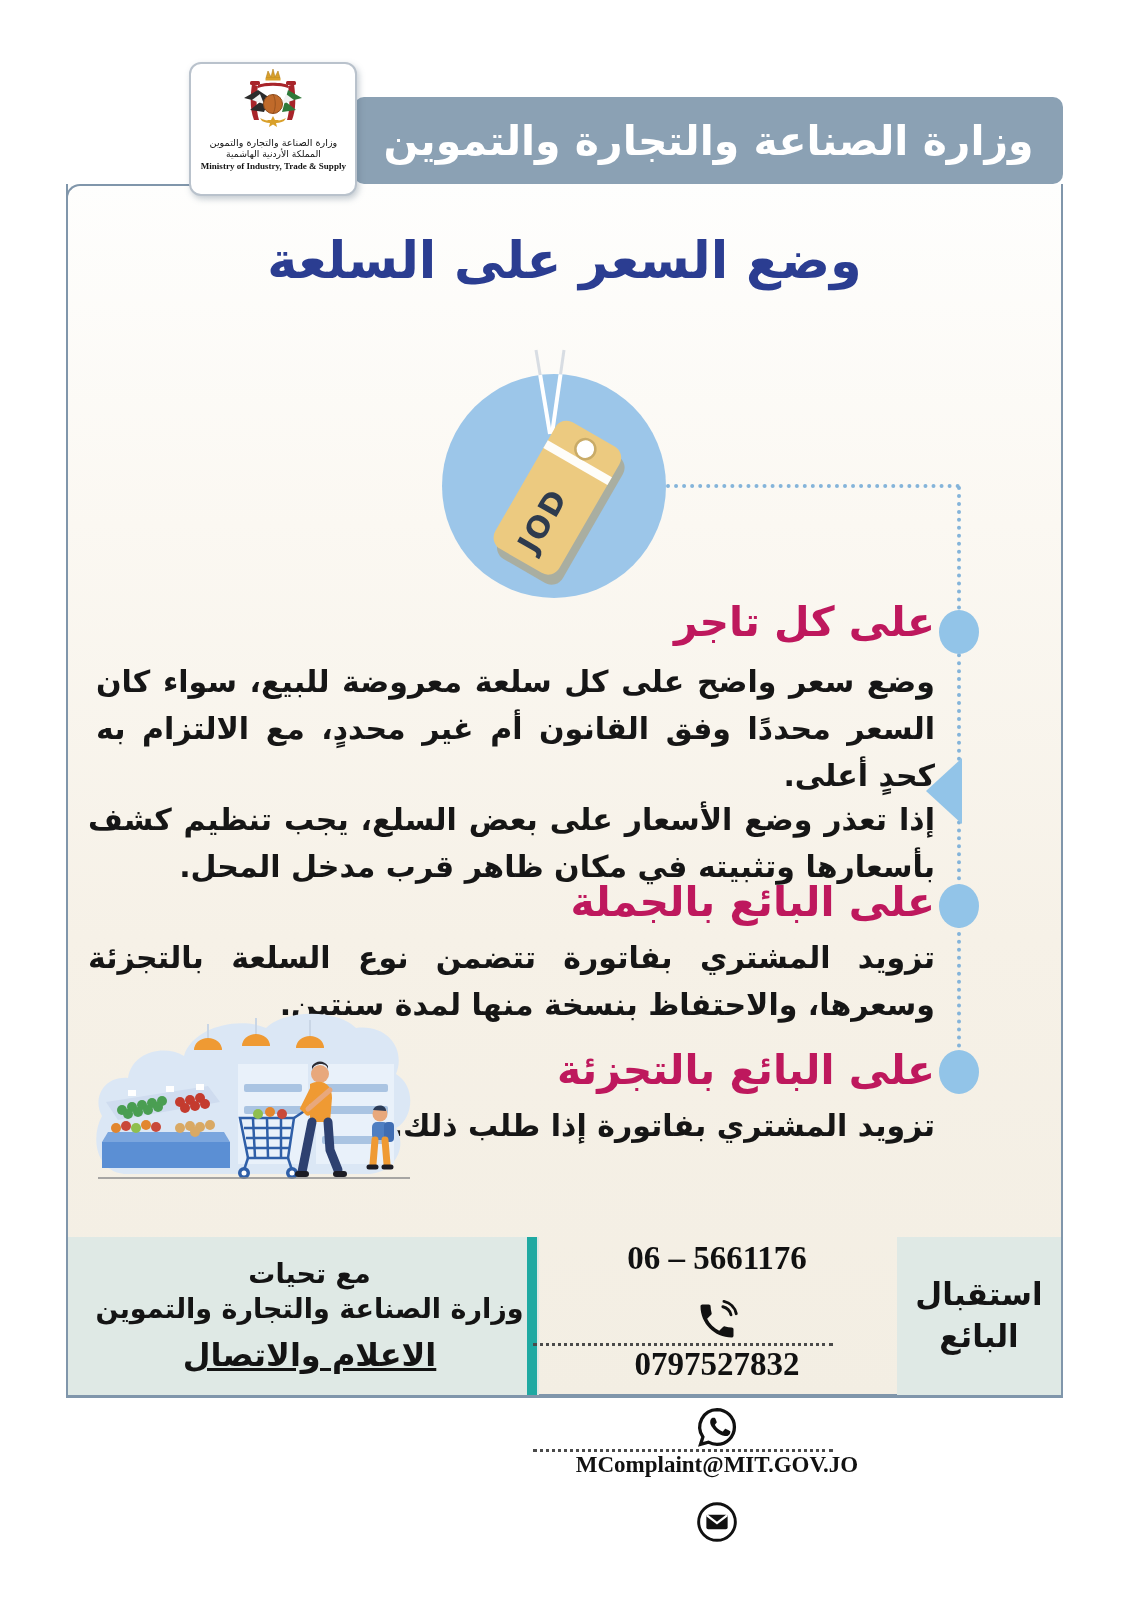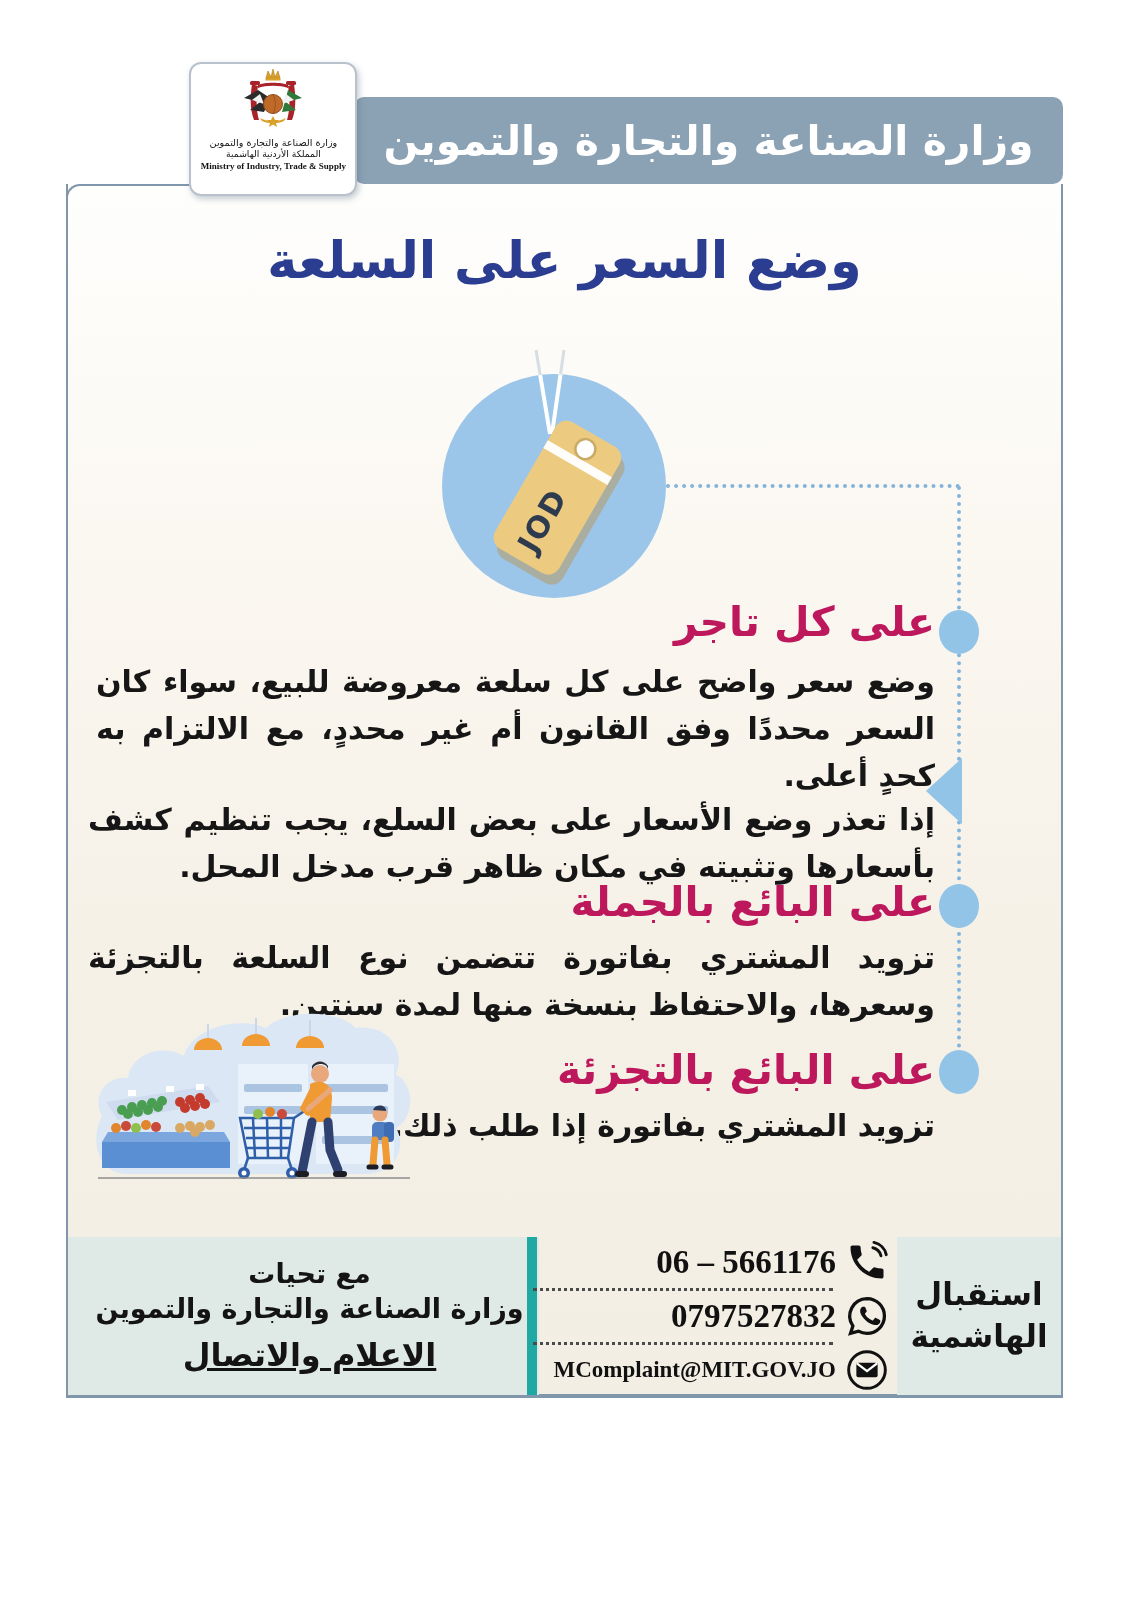--- a/index.html
+++ b/index.html
@@ -103,21 +103,21 @@
   .foot-right{
     position:absolute;left:897px;top:1237px;width:164px;height:158px;
     background:#dfe9e5;direction:rtl;
     display:flex;flex-direction:column;align-items:center;justify-content:center;line-height:1.35;text-align:right;
   }
   .foot-right div{font-size:31px;font-weight:bold;color:#141414;}
   .contacts{
     position:absolute;left:545px;top:1240px;width:344px;height:152px;
     display:flex;flex-direction:column;justify-content:space-between;align-items:flex-end;
   }
-  .c-row{display:flex;flex-direction:row;align-items:center;justify-content:flex-end;gap:9px;width:100%;}
+  .c-row{display:flex;flex-direction:column;align-items:center;justify-content:flex-end;gap:22px;width:100%;}
   .c-val{font-family:"Liberation Serif",serif;font-weight:bold;color:#111;direction:ltr;}
   .c-val.num{font-size:33px;}
   .c-val.mail{font-size:23px;}
   .c-sep{width:300px;border-bottom:3px dotted #4a4a4a;align-self:flex-end;margin-right:56px;}
   .c-icon{width:44px;height:44px;flex:0 0 auto;}
 </style>
 </head>
 <body>
 
 <div class="page">
@@ -336,16 +336,16 @@
       <svg class="c-icon" viewBox="0 0 24 24">
         <circle cx="12" cy="12" r="10" fill="none" stroke="#111" stroke-width="1.6"></circle>
         <rect x="6.2" y="8" width="11.6" height="8" rx="1" fill="#111"></rect>
         <path d="M6.5 8.4 L12 12.6 L17.5 8.4" fill="none" stroke="#fff" stroke-width="1.3"></path>
       </svg>
     </div>
   </div>
 
   <div class="foot-right">
     <div>استقبال</div>
-    <div>الهاشمية</div>
+    <div>البائع</div>
   </div>
 
 </div>
 
 </body></html>

